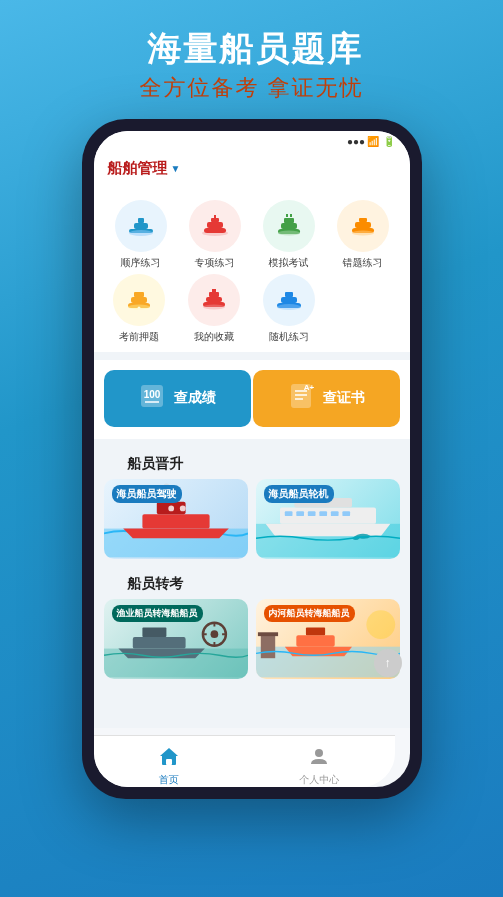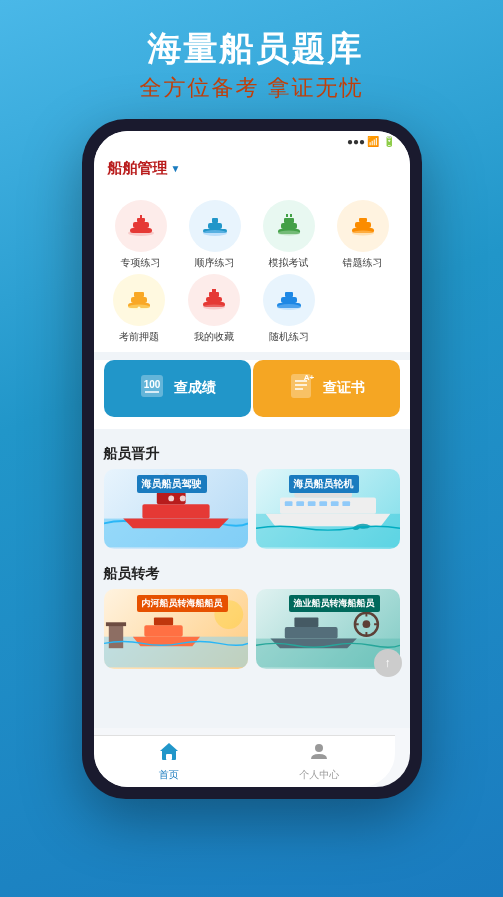--- a/index.html
+++ b/index.html
@@ -151,21 +151,21 @@
       grid-template-columns: repeat(4, 1fr);
       gap: 6px 4px;
       margin-top: 4px;
     }
 
     
     .action-buttons {
       display: grid;
       grid-template-columns: 1fr 1fr;
       gap: 2px;
-      padding: 0 10px 12px;
+      padding: 10px 10px 12px;
       background: #fff;
       margin-bottom: 8px;
     }
 
     .action-btn {
       display: flex;
       align-items: center;
       justify-content: center;
       gap: 8px;
       padding: 12px 10px;
@@ -182,20 +182,21 @@
       font-size: 20px;
     }
 
     
     .section-title {
       font-size: 14px;
       font-weight: 700;
       color: #222;
       padding: 8px 10px 6px;
       background: #f0f4f8;
+      margin-left: 24px;
     }
 
     
     .cards-row {
       display: grid;
       grid-template-columns: 1fr 1fr;
       gap: 8px;
       padding: 0 10px 8px;
       background: #f0f4f8;
     }
@@ -226,23 +227,22 @@
 
     .card-label {
       position: absolute;
       top: 6px;
       left: 8px;
       font-size: 10px;
       font-weight: 600;
       color: #fff;
       background: #1a7bbf;
       padding: 2px 5px;
-      border-radius: 2px;
+      border-radius: 8px;
       z-index: 2;
-      margin-left: 25px;
     }
 
     
     .section-kaoshi {
       background: #f0f4f8;
       padding-bottom: 4px;
     }
 
     .cards-row-2 {
       display: grid;
@@ -265,20 +265,21 @@
     .bottom-nav {
       position: absolute;
       bottom: 0;
       left: 0;
       right: 15px;
       height: 52px;
       background: #fff;
       border-top: 1px solid #e0e0e0;
       display: flex;
       border-radius: 0 0 34px 34px;
+      align-items: flex-end;
     }
 
     .nav-item {
       flex: 1;
       display: flex;
       flex-direction: column;
       align-items: center;
       justify-content: center;
       gap: 2px;
     }
@@ -337,42 +338,42 @@
       <span class="nav-arrow">▼</span>
     </div>
 
     <div class="scroll-content">
 
       <div class="icons-section">
 
         <div class="icon-grid">
 
           <div class="icon-item">
+            <div class="icon-circle icon-blue">
+              <svg width="30" height="30" viewBox="0 0 30 30">
+                <rect x="3" y="18" width="24" height="4" rx="2" fill="#2196c9"></rect>
+                <rect x="8" y="12" width="14" height="6" rx="2" fill="#2196c9"></rect>
+                <rect x="12" y="7" width="6" height="5" rx="1" fill="#2196c9"></rect>
+                <ellipse cx="15" cy="22" rx="12" ry="3" fill="#90caf9" opacity="0.5"></ellipse>
+              </svg>
+            </div>
+            <span class="icon-label">顺序练习</span>
+          </div>
+
+          <div class="icon-item">
             <div class="icon-circle icon-red">
               <svg width="30" height="30" viewBox="0 0 30 30">
                 <ellipse cx="15" cy="22" rx="13" ry="3" fill="#ef9a9a" opacity="0.4"></ellipse>
                 <rect x="4" y="17" width="22" height="5" rx="3" fill="#e53935"></rect>
                 <rect x="7" y="11" width="16" height="6" rx="2" fill="#e53935"></rect>
                 <rect x="11" y="7" width="8" height="4" rx="1" fill="#e53935"></rect>
                 <rect x="14" y="4" width="2" height="3" fill="#e53935"></rect>
               </svg>
             </div>
             <span class="icon-label">专项练习</span>
-          </div>
-
-          <div class="icon-item">
-            <div class="icon-circle icon-blue">
-              <svg width="30" height="30" viewBox="0 0 30 30">
-                <rect x="3" y="18" width="24" height="4" rx="2" fill="#2196c9"></rect>
-                <rect x="8" y="12" width="14" height="6" rx="2" fill="#2196c9"></rect>
-                <rect x="12" y="7" width="6" height="5" rx="1" fill="#2196c9"></rect>
-                <ellipse cx="15" cy="22" rx="12" ry="3" fill="#90caf9" opacity="0.5"></ellipse>
-              </svg>
-            </div>
-            <span class="icon-label">顺序练习</span>
           </div>
 
           <div class="icon-item">
             <div class="icon-circle icon-green">
               <svg width="30" height="30" viewBox="0 0 30 30">
                 <rect x="4" y="18" width="22" height="5" rx="3" fill="#43a047"></rect>
                 <rect x="7" y="12" width="16" height="6" rx="2" fill="#43a047"></rect>
                 <rect x="10" y="7" width="10" height="5" rx="1" fill="#43a047"></rect>
                 <line x1="13" y1="6" x2="13" y2="3" stroke="#43a047" stroke-width="2"></line>
                 <line x1="17" y1="6" x2="17" y2="3" stroke="#43a047" stroke-width="2"></line>
@@ -517,57 +518,57 @@
           </div>
 
         </div>
       </div>
 
       <div class="section-kaoshi">
         <div class="section-title">船员转考</div>
         <div class="cards-row-2">
 
           <div class="card">
-            <div class="card-bg" style="background: linear-gradient(135deg, #fff3e0 0%, #ffcc80 100%);">
-              <span class="card-label card-orange-label">内河船员转海船船员</span>
-              <svg class="ship-svg" viewBox="0 0 150 80" xmlns="http://www.w3.org/2000/svg">
-                <rect x="0" y="48" width="150" height="32" fill="#81d4fa" opacity="0.5"></rect>
-
-                <rect x="5" y="35" width="15" height="25" fill="#8d6e63"></rect>
-                <rect x="2" y="33" width="21" height="4" fill="#6d4c41"></rect>
-
-                <polygon points="30,48 100,48 92,58 38,58" fill="#ff7043"></polygon>
-                <rect x="42" y="36" width="40" height="12" rx="2" fill="#ff7043"></rect>
-                <rect x="52" y="28" width="20" height="8" rx="1" fill="#bf360c"></rect>
-
-                <circle cx="130" cy="25" r="15" fill="#ffcc02" opacity="0.3"></circle>
-
-                <path d="M0 55 Q20 51 40 55 Q60 59 80 55 Q100 51 120 55 Q140 59 150 55" stroke="#29b6f6" fill="none" stroke-width="1.5"></path>
-              </svg>
-            </div>
-          </div>
-
-          <div class="card">
             <div class="card-bg" style="background: linear-gradient(135deg, #e0f2f1 0%, #80cbc4 100%);">
               <span class="card-label card-teal-label">渔业船员转海船船员</span>
               <svg class="ship-svg" viewBox="0 0 150 80" xmlns="http://www.w3.org/2000/svg">
                 <rect x="0" y="50" width="150" height="30" fill="#4db6ac" opacity="0.4"></rect>
 
                 <circle cx="115" cy="35" r="12" fill="none" stroke="#5d4037" stroke-width="2.5"></circle>
                 <circle cx="115" cy="35" r="4" fill="#5d4037"></circle>
                 <line x1="115" y1="23" x2="115" y2="27" stroke="#5d4037" stroke-width="2"></line>
                 <line x1="115" y1="43" x2="115" y2="47" stroke="#5d4037" stroke-width="2"></line>
                 <line x1="103" y1="35" x2="107" y2="35" stroke="#5d4037" stroke-width="2"></line>
                 <line x1="123" y1="35" x2="127" y2="35" stroke="#5d4037" stroke-width="2"></line>
 
                 <polygon points="15,50 105,50 95,60 25,60" fill="#546e7a"></polygon>
                 <rect x="30" y="38" width="55" height="12" rx="2" fill="#546e7a"></rect>
                 <rect x="40" y="28" width="25" height="10" rx="1" fill="#455a64"></rect>
 
                 <path d="M0 57 Q20 53 40 57 Q60 61 80 57 Q100 53 120 57 Q140 61 150 57" stroke="#26a69a" fill="none" stroke-width="1.5"></path>
+              </svg>
+            </div>
+          </div>
+
+          <div class="card">
+            <div class="card-bg" style="background: linear-gradient(135deg, #fff3e0 0%, #ffcc80 100%);">
+              <span class="card-label card-orange-label">内河船员转海船船员</span>
+              <svg class="ship-svg" viewBox="0 0 150 80" xmlns="http://www.w3.org/2000/svg">
+                <rect x="0" y="48" width="150" height="32" fill="#81d4fa" opacity="0.5"></rect>
+
+                <rect x="5" y="35" width="15" height="25" fill="#8d6e63"></rect>
+                <rect x="2" y="33" width="21" height="4" fill="#6d4c41"></rect>
+
+                <polygon points="30,48 100,48 92,58 38,58" fill="#ff7043"></polygon>
+                <rect x="42" y="36" width="40" height="12" rx="2" fill="#ff7043"></rect>
+                <rect x="52" y="28" width="20" height="8" rx="1" fill="#bf360c"></rect>
+
+                <circle cx="130" cy="25" r="15" fill="#ffcc02" opacity="0.3"></circle>
+
+                <path d="M0 55 Q20 51 40 55 Q60 59 80 55 Q100 51 120 55 Q140 59 150 55" stroke="#29b6f6" fill="none" stroke-width="1.5"></path>
               </svg>
             </div>
           </div>
 
         </div>
       </div>
 
     </div>
 
     <div class="float-btn">

